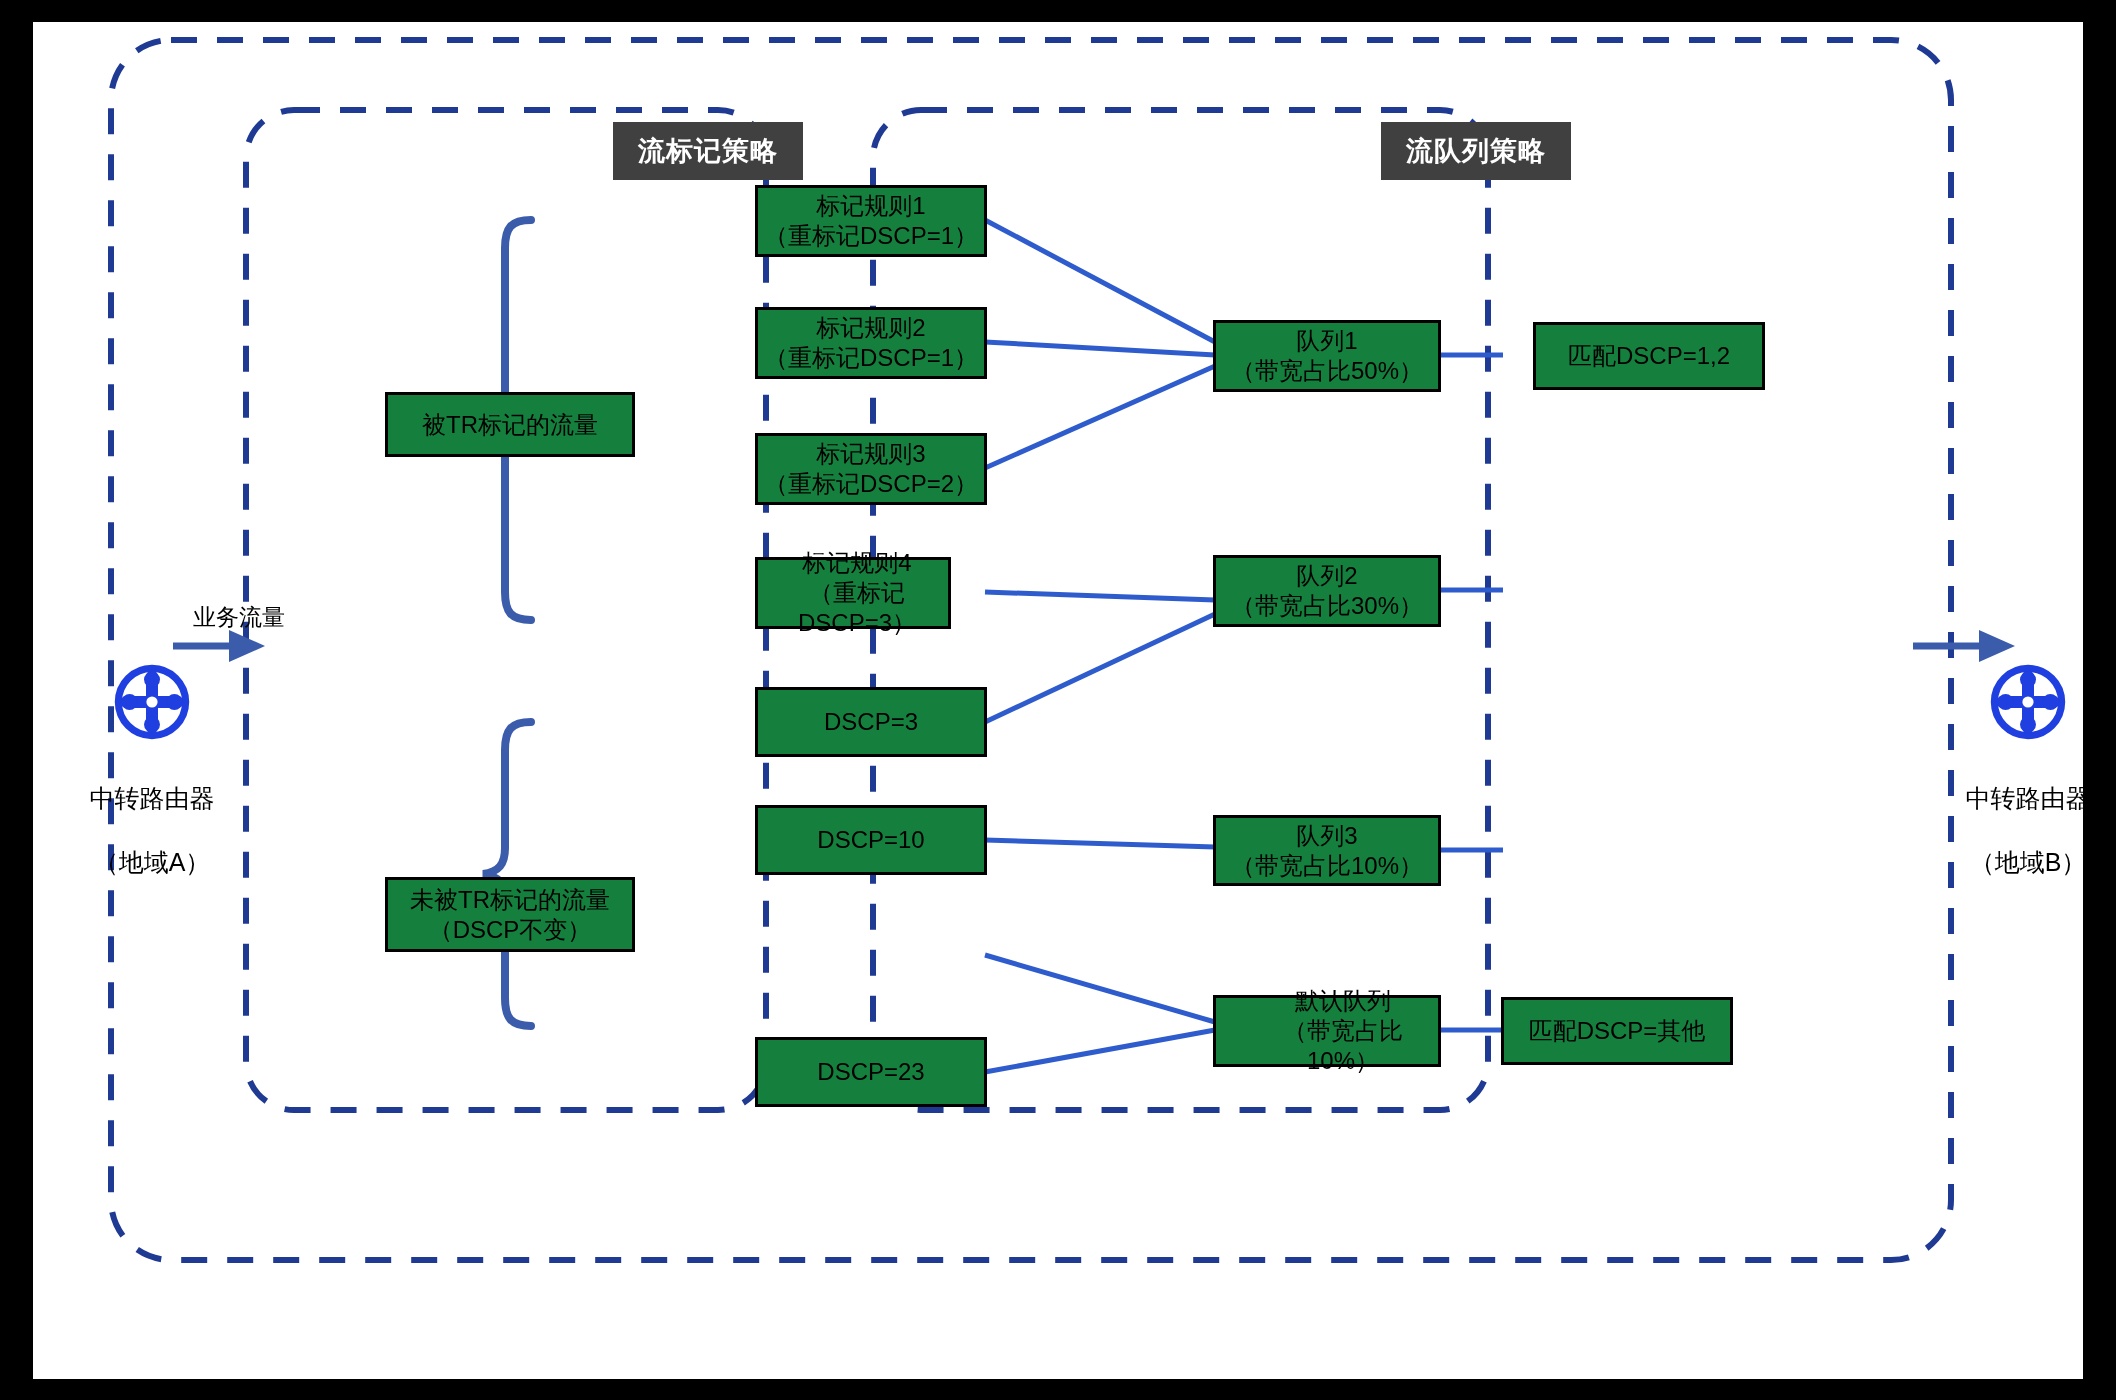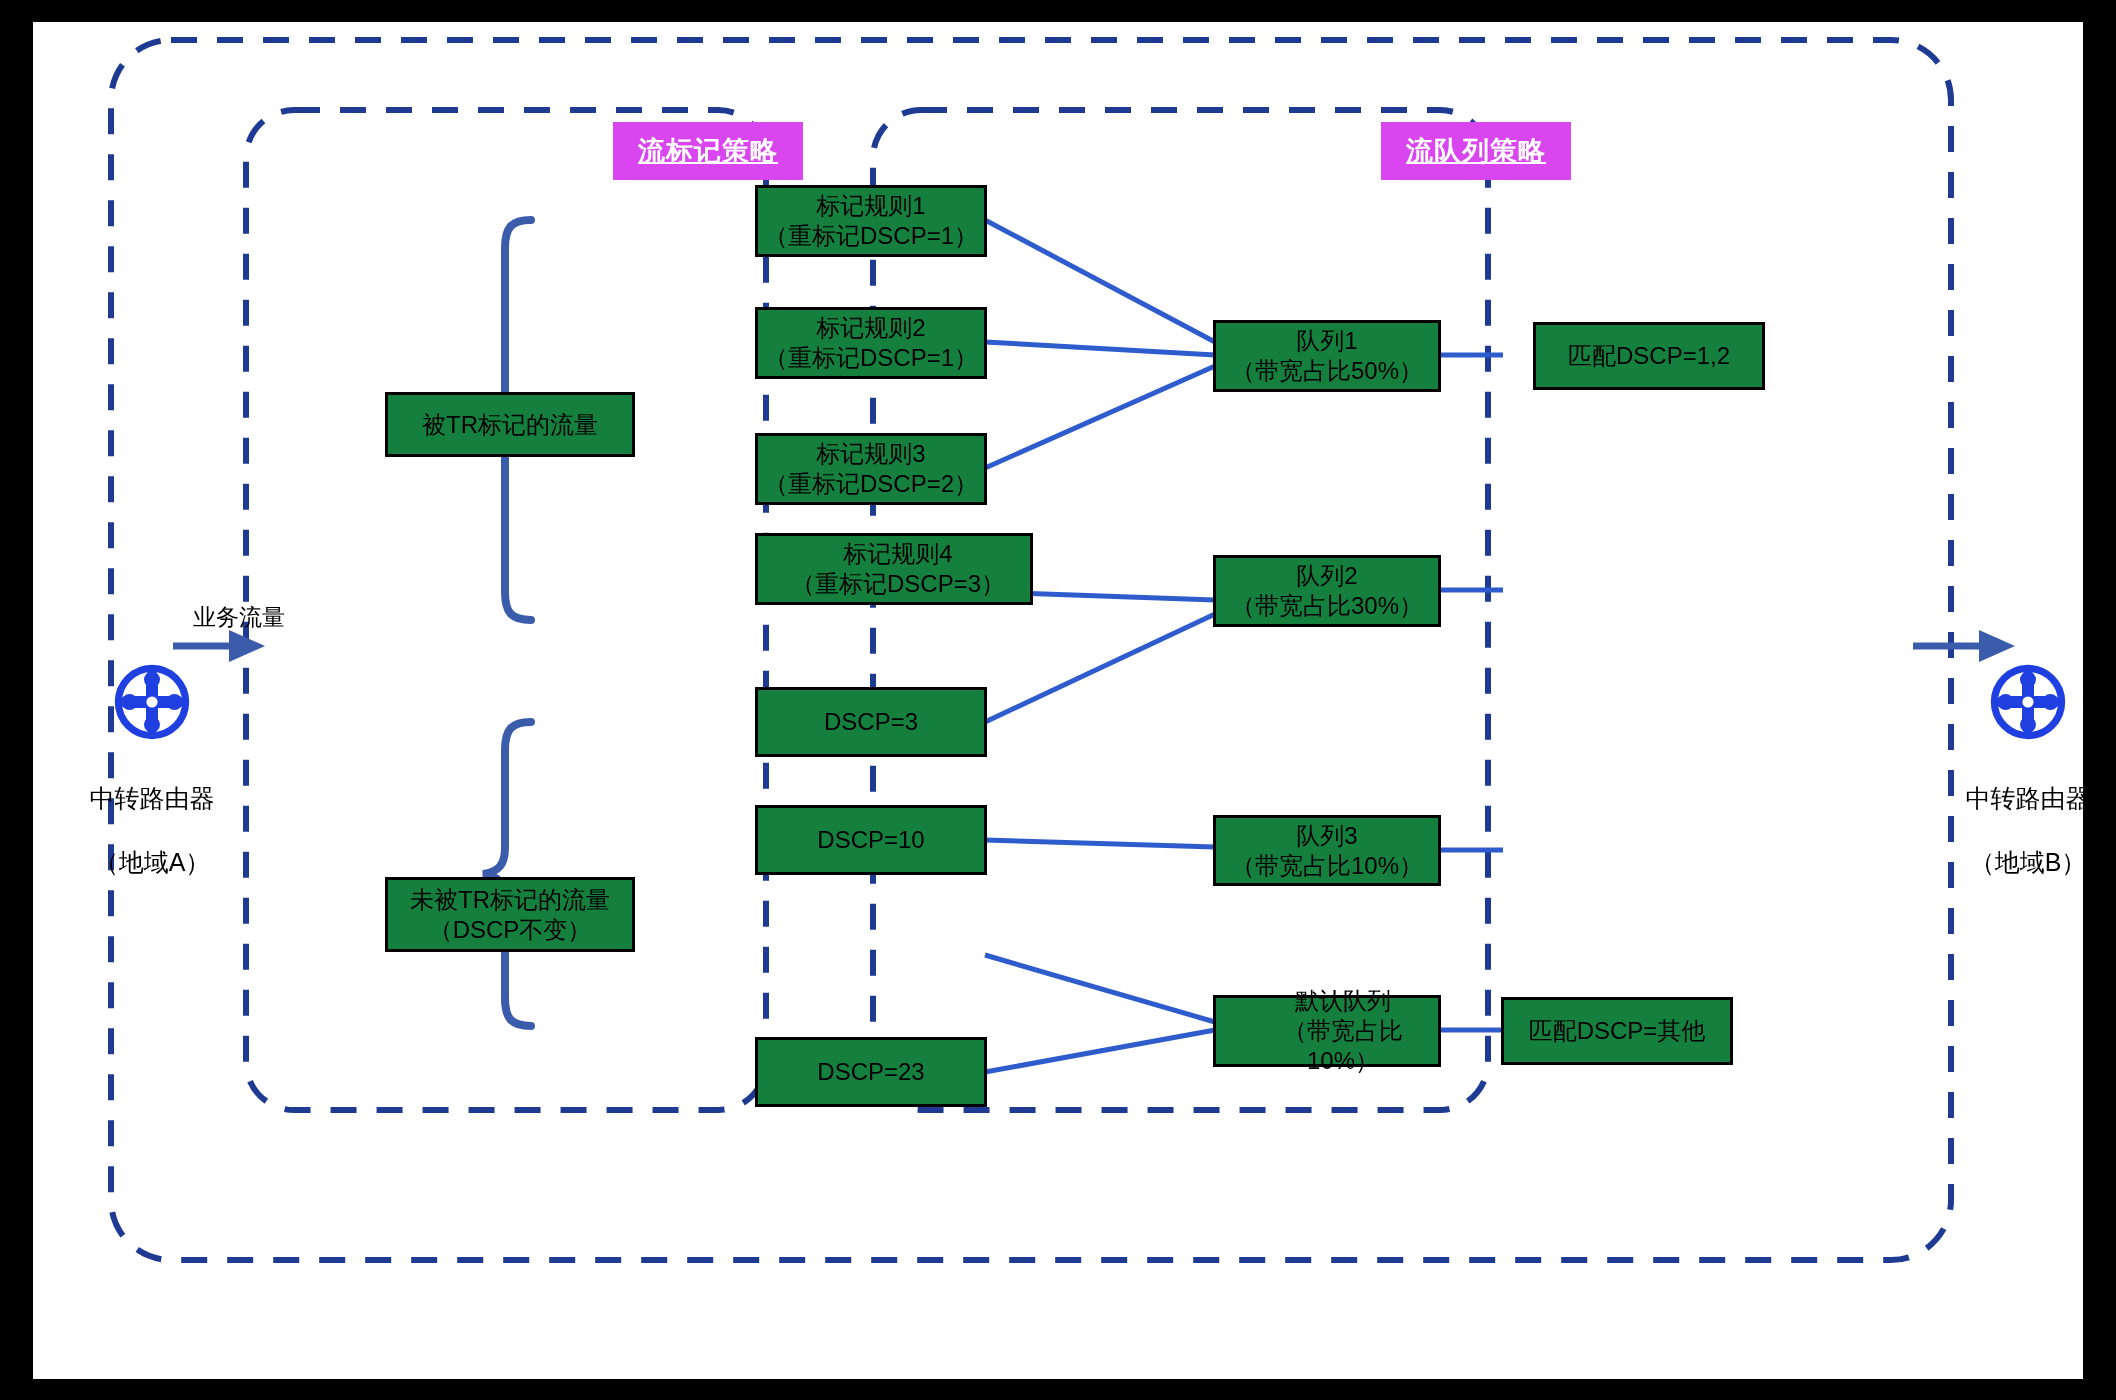--- a/index.html
+++ b/index.html
@@ -44,30 +44,29 @@
     justify-content: center;
     text-align: center;
     line-height: 1.25;
     color: #000000;
     font-size: 24px;
     white-space: pre-line;
     z-index: 4;
   }
   .grp-label {
     position: absolute;
-    background: #d946ef;
+    background: #404040;
     color: #ffffff;
     font-size: 27px;
     font-weight: bold;
     display: flex;
     align-items: center;
     justify-content: center;
     letter-spacing: 1px;
     z-index: 6;
-    text-decoration: underline;
   }
   .router {
     position: absolute;
     z-index: 5;
     text-align: center;
     color: #000000;
     font-size: 25px;
     line-height: 1.28;
     white-space: pre-line;
   }
@@ -183,21 +182,21 @@
     <div class="node" style="left:352px; top:855px; width:250px; height:75px;">未被TR标记的流量
 （DSCP不变）</div>
     <div class="node" style="left:352px; top:370px; width:250px; height:65px;">被TR标记的流量</div>
 
     <div class="node" style="left:722px; top:163px; width:232px; height:72px;">标记规则1
 （重标记DSCP=1）</div>
     <div class="node" style="left:722px; top:285px; width:232px; height:72px;">标记规则2
 （重标记DSCP=1）</div>
     <div class="node" style="left:722px; top:411px; width:232px; height:72px;">标记规则3
 （重标记DSCP=2）</div>
-    <div class="node" style="left:722px; top:511px; width:278px; height:72px;padding-left:8px;">标记规则4
+    <div class="node" style="left:722px; top:535px; width:196px; height:72px;padding-left:8px;">标记规则4
 （重标记DSCP=3）</div>
 
     <div class="node" style="left:722px; top:665px; width:232px; height:70px;">DSCP=3</div>
     <div class="node" style="left:722px; top:783px; width:232px; height:70px;">DSCP=10</div>
     <div class="node" style="left:722px; top:1015px; width:232px; height:70px;">DSCP=23</div>
 
     <div class="node" style="left:1180px; top:298px; width:228px; height:72px;">队列1
 （带宽占比50%）</div>
     <div class="node" style="left:1180px; top:533px; width:228px; height:72px;">队列2
 （带宽占比30%）</div>

